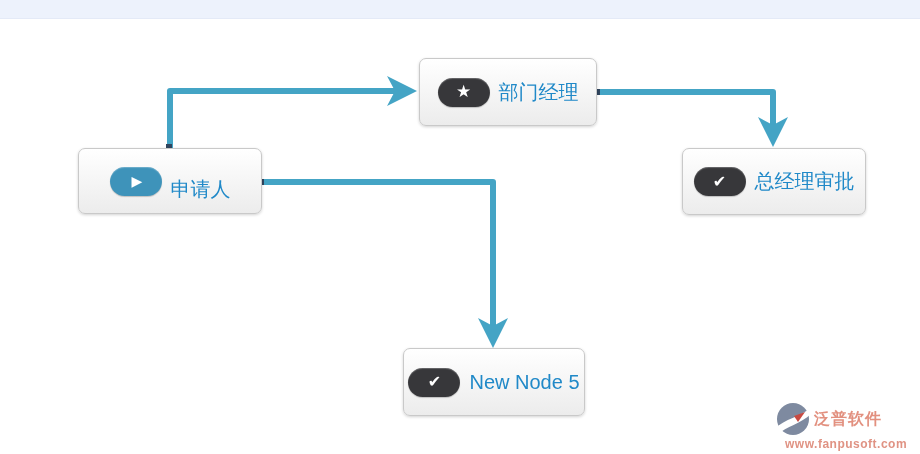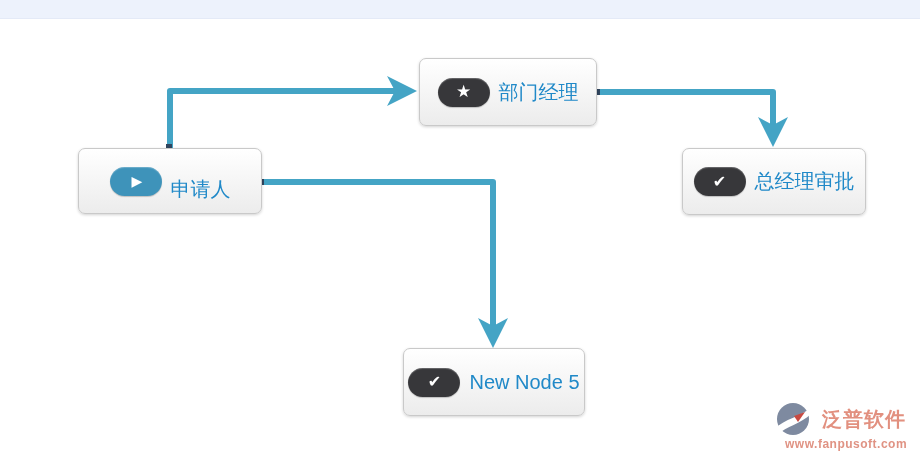--- a/index.html
+++ b/index.html
@@ -30,21 +30,21 @@
   .pill .glyph{font-size:17px;line-height:1;transform:translateY(-1px);}
   .pill .glyph.play{font-size:14px;padding-left:3px;transform:none;}
   .pill .glyph.check{font-weight:bold;font-size:16px;transform:none;}
   .node-label{font-size:20px;margin-left:9px;white-space:nowrap;}
   .watermark{
     position:absolute;right:10px;bottom:4px;width:136px;
     text-align:left;line-height:1;user-select:none;
   }
   .wm-row{display:flex;align-items:center;}
   .wm-logo{flex:0 0 auto;margin-right:2px;}
-  .wm-brand{font-size:20px;font-weight:bold;letter-spacing:1px;margin-left:8px;}
+  .wm-brand{font-size:16px;font-weight:bold;letter-spacing:1px;}
   .wm-url{font-size:12px;font-weight:bold;margin-top:1px;padding-left:11px;letter-spacing:0.5px;}
 </style>
 </head>
 <body>
 
 <div class="topbar" style="background: rgb(237, 242, 252);"></div>
 
 <div class="canvas">
 
   <svg class="connector-layer" viewBox="0 0 920 454">

